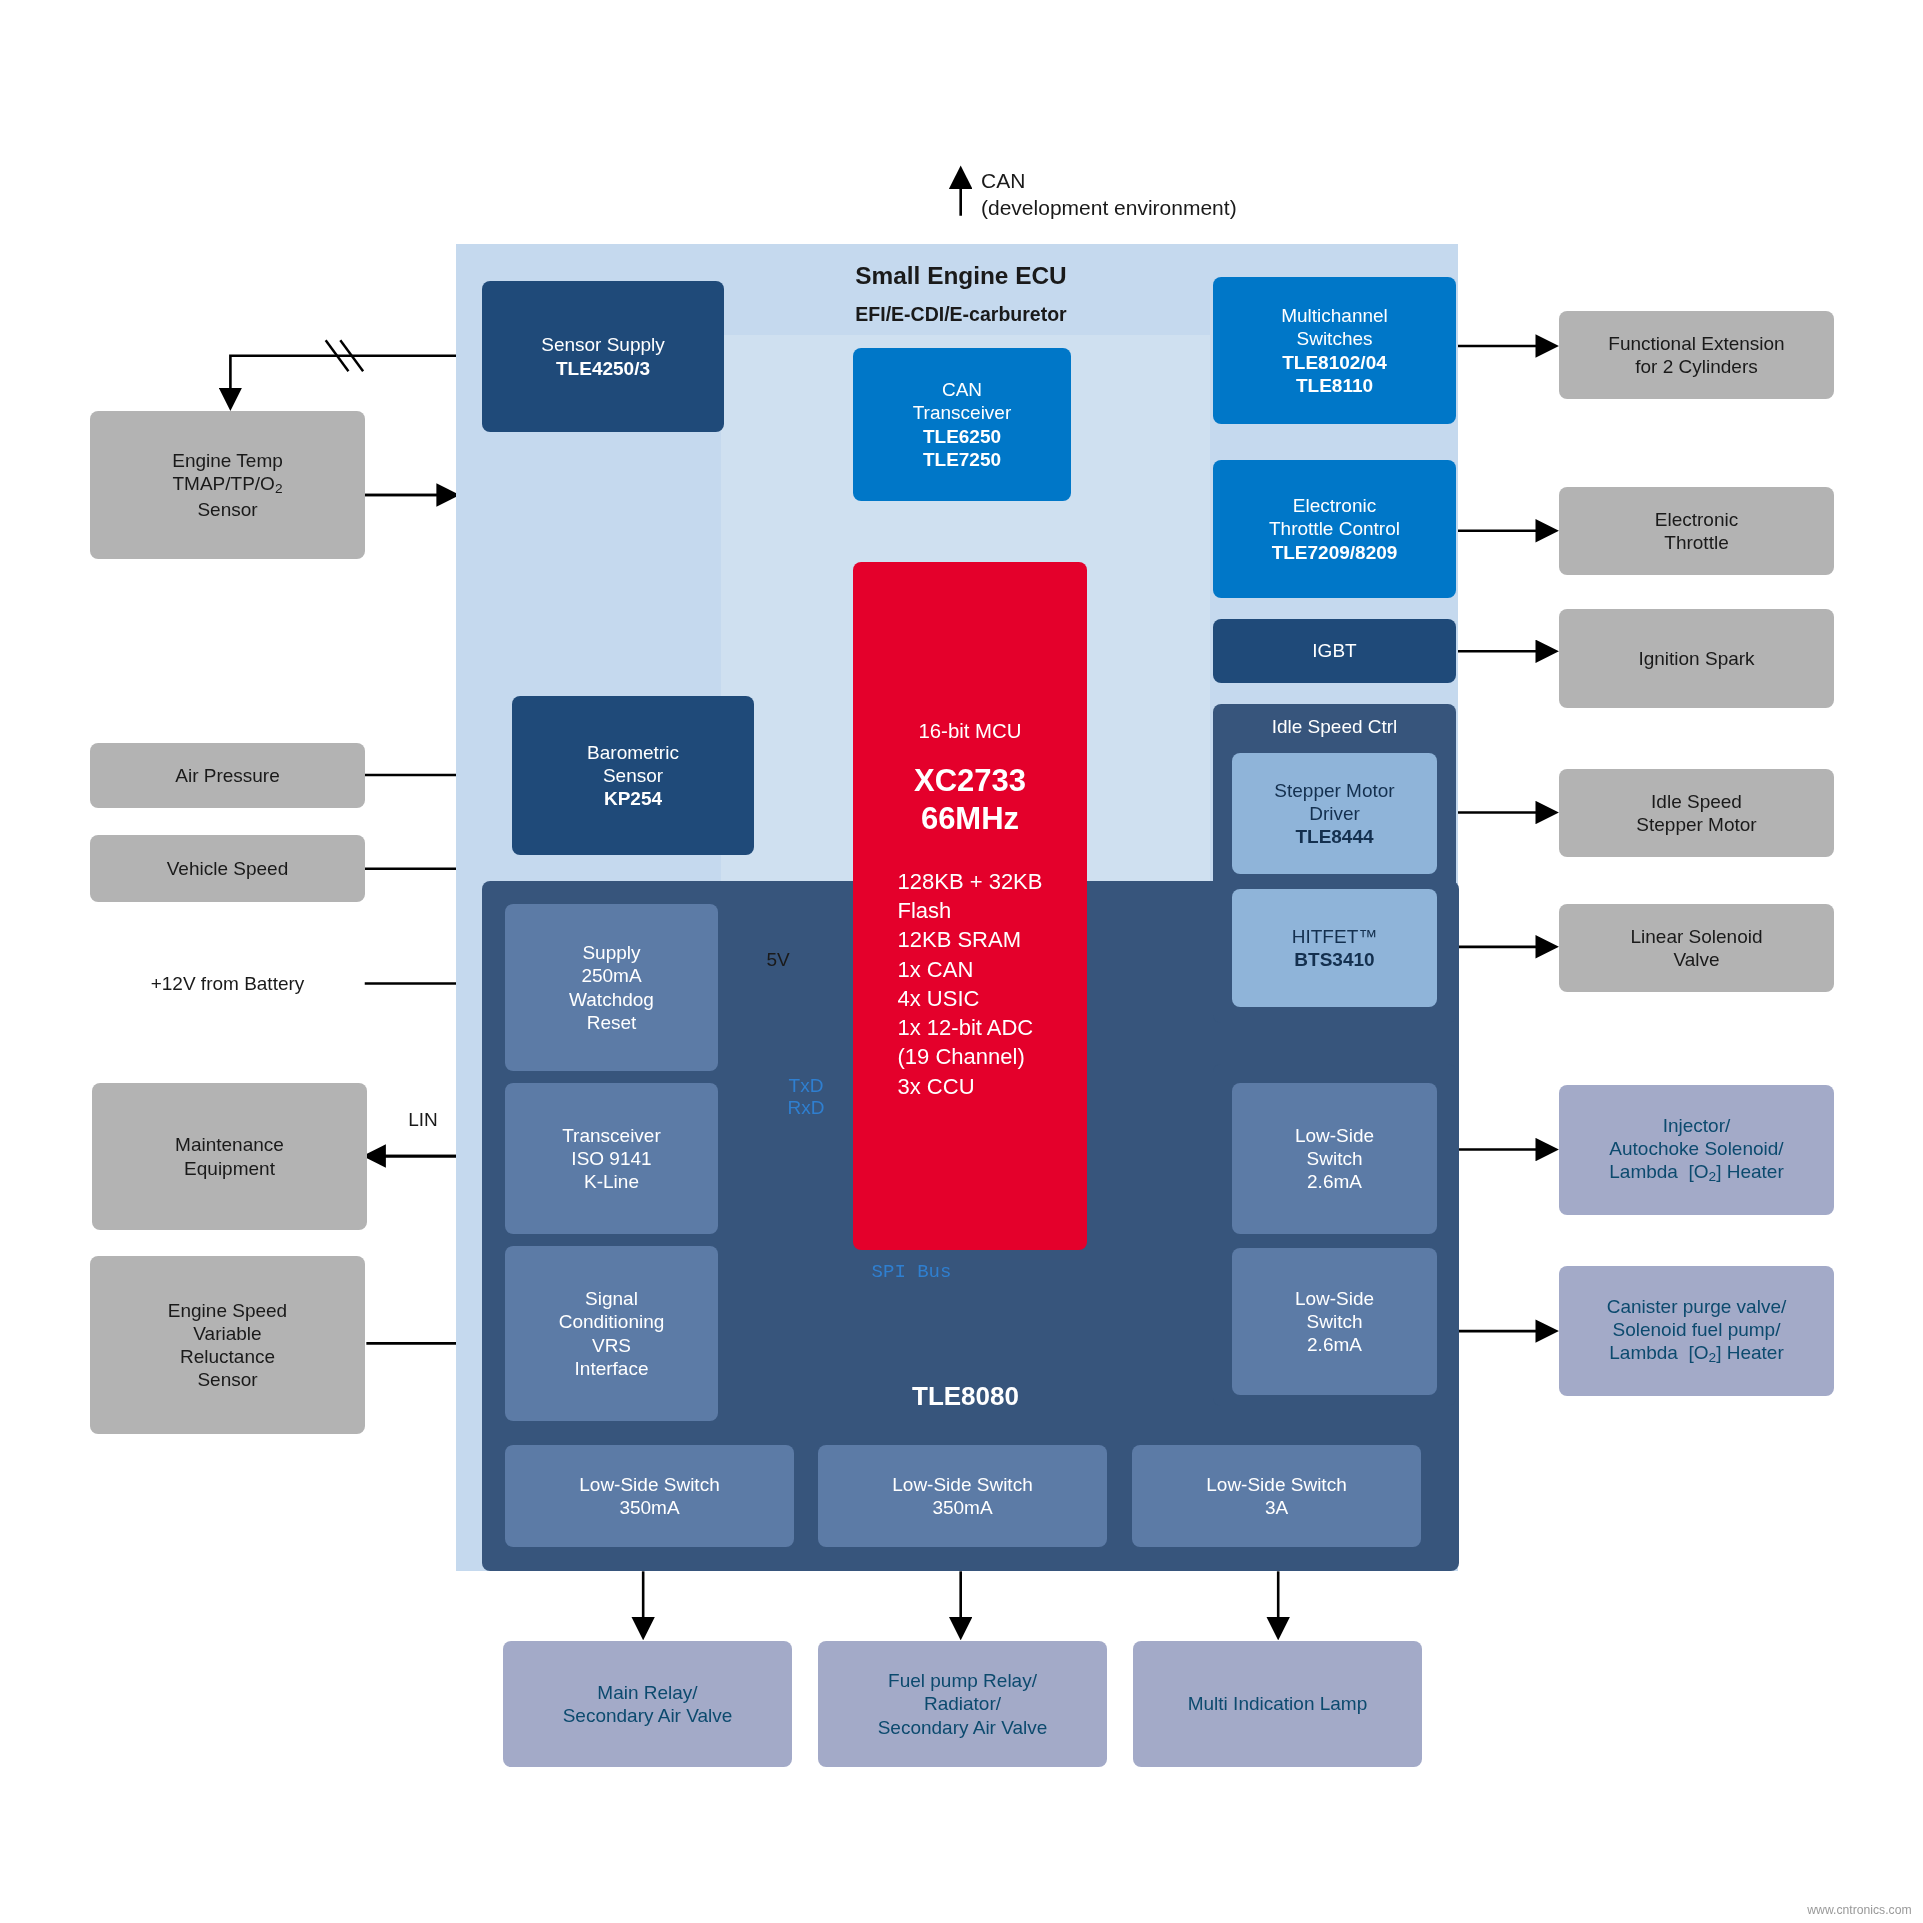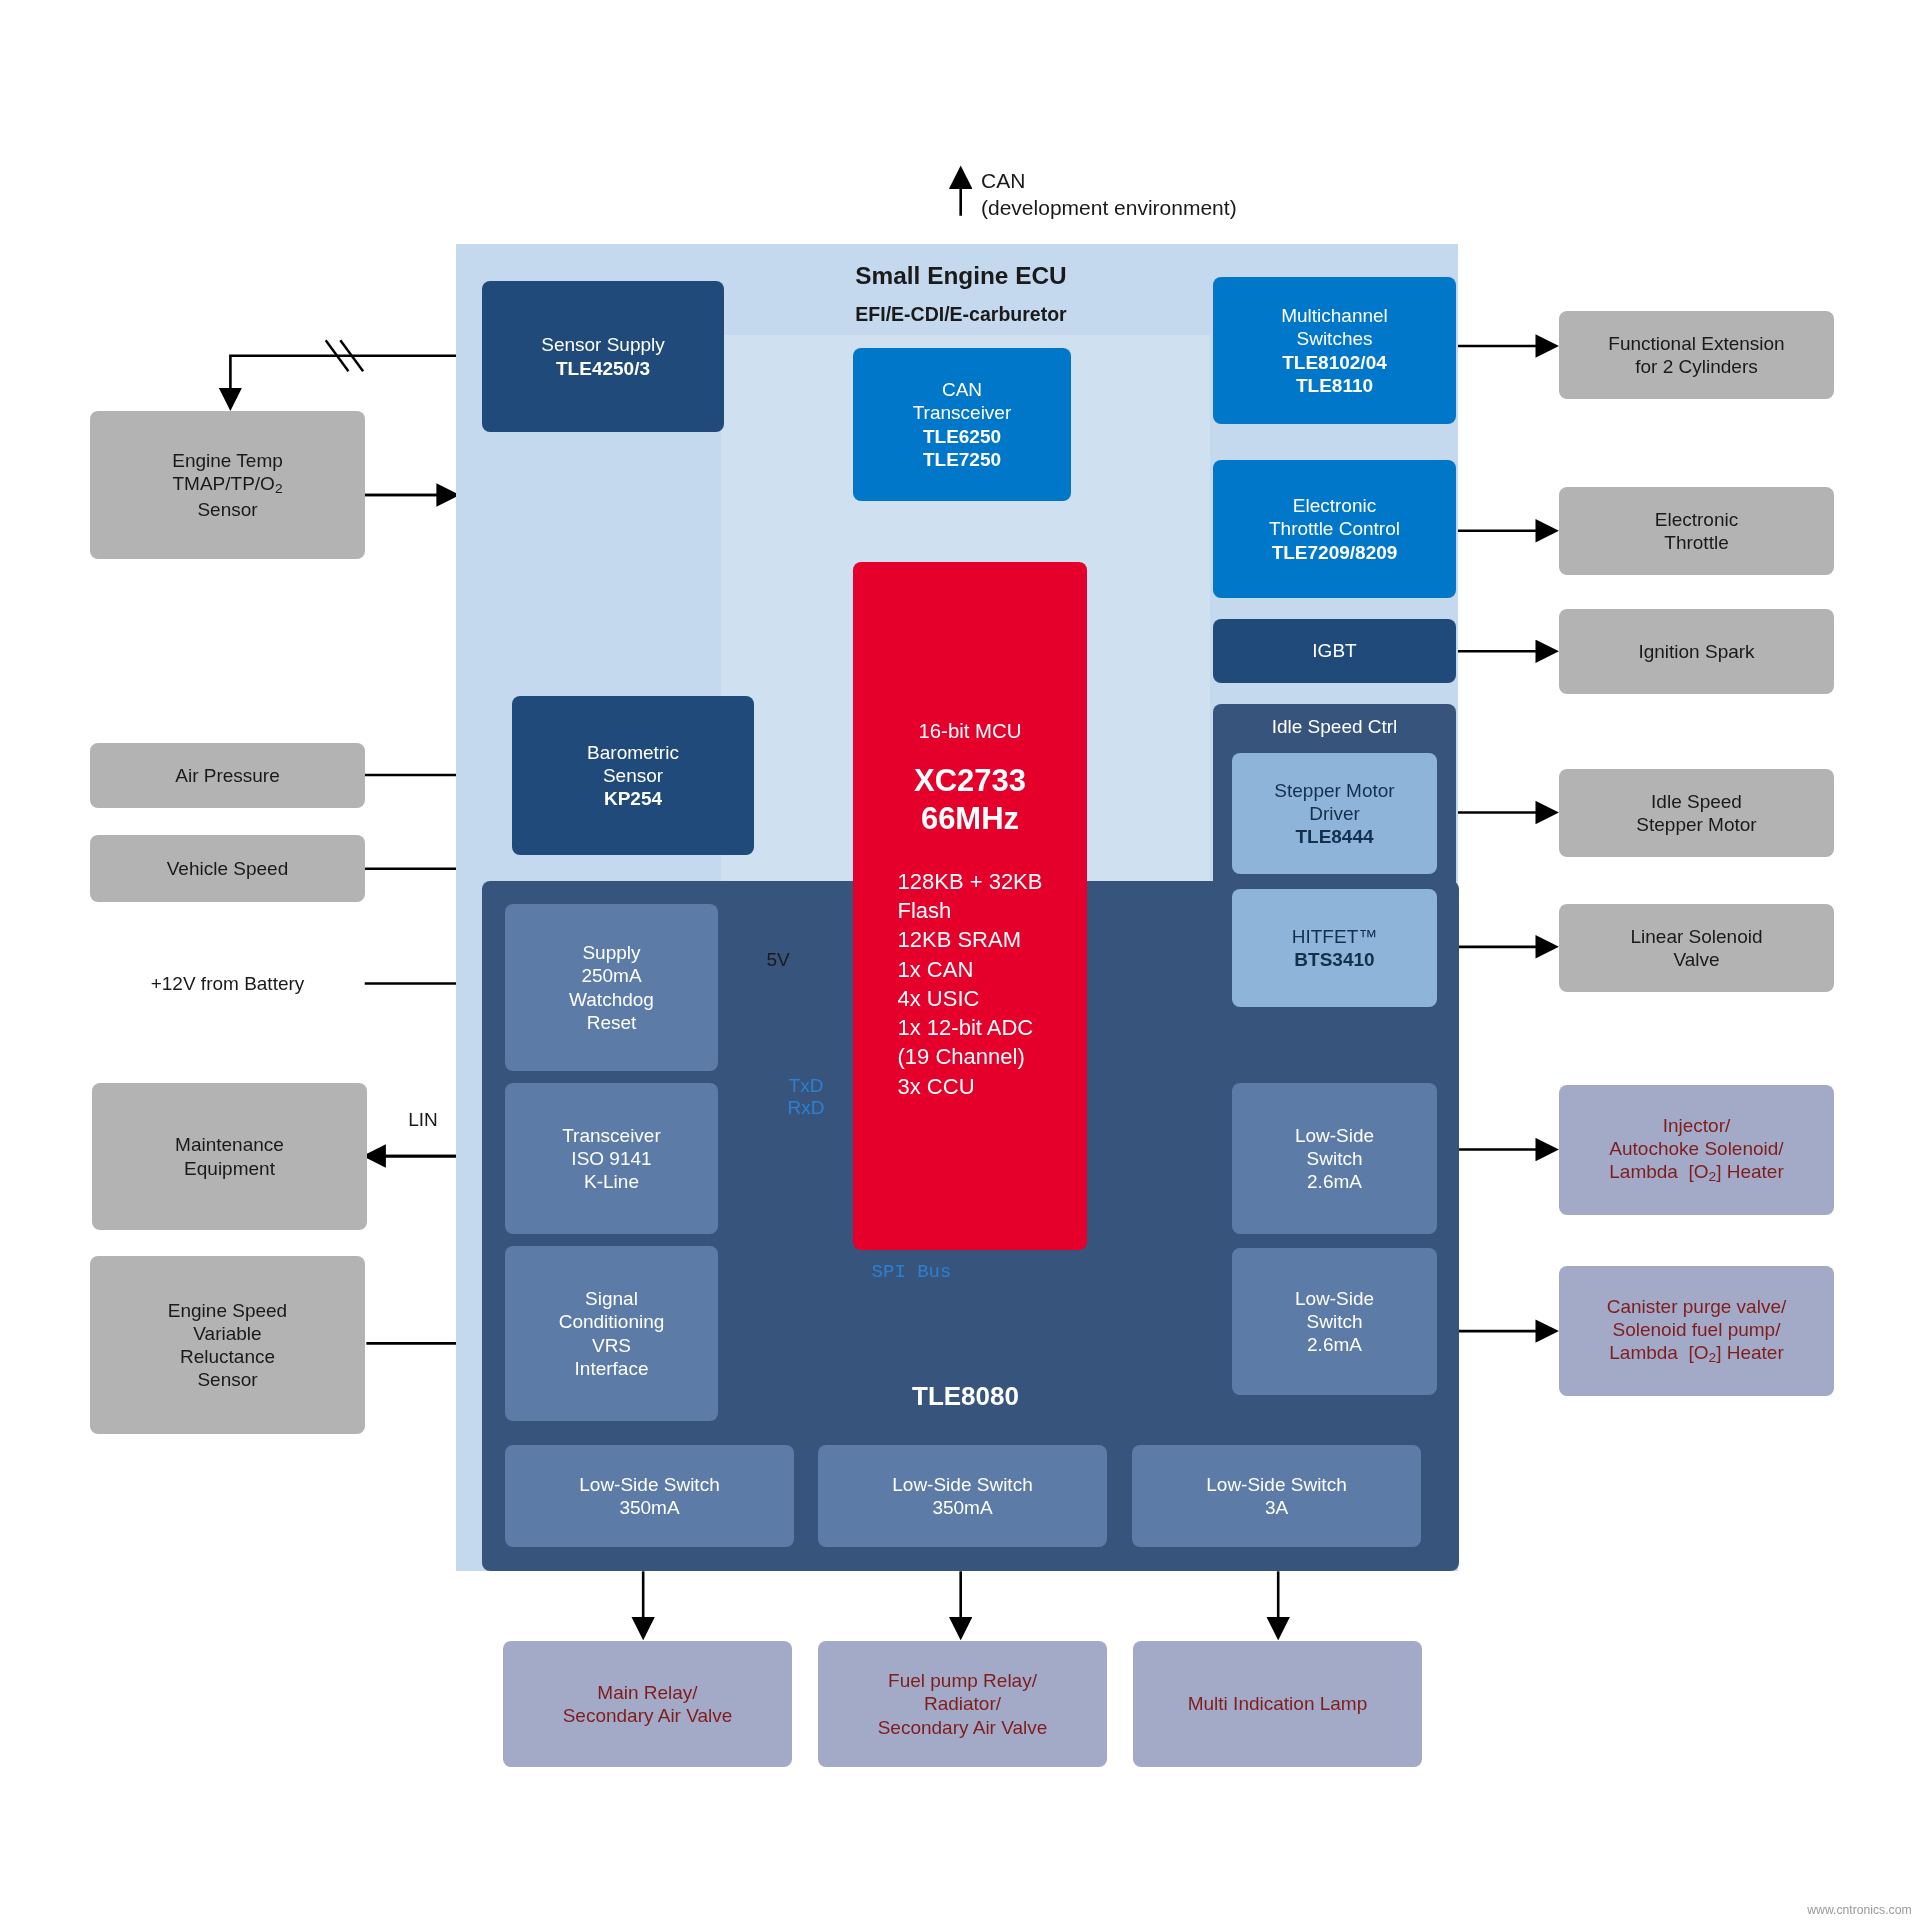--- a/index.html
+++ b/index.html
@@ -7,21 +7,21 @@
     width:1923px;height:1923px;position:relative;overflow:hidden;
     font-family:"Liberation Sans", sans-serif;
     color:#1a1a1a;
   }
   .abs{position:absolute;box-sizing:border-box;}
   .box{
     display:flex;flex-direction:column;align-items:center;justify-content:center;
     text-align:left;line-height:1.22;border-radius:8.1px;
   }
   .gray{background:#b3b3b3;color:#1a1a1a;}
-  .periph{background:#a3aac8;color:#7f1d1d;}
+  .periph{background:#a3aac8;color:#0c4a6e;}
   .ecu{background:#c5d9ee;border-radius:0;}
   .darkblue{background:#1f4a79;color:#ffffff;}
   .brightblue{background:#0077c8;color:#ffffff;}
   .midblue{background:#5c7ba6;color:#ffffff;}
   .lightblue{background:#8fb4d9;color:#14304f;}
   .navy{background:#37557c;color:#ffffff;}
   .red{background:#e4002b;color:#ffffff;}
   .innerpanel{background:#cfe0f0;border-radius:0;}
   .bold{font-weight:bold;}
   .title{font-size:24.4px;font-weight:bold;}
@@ -302,21 +302,21 @@
 </div>
 
 <div class="abs box gray label" style="left:1559px;top:311px;width:275px;height:88px;">
   <div>Functional Extension</div>
   <div>for 2 Cylinders</div>
 </div>
 <div class="abs box gray label" style="left:1559px;top:487px;width:275px;height:88px;">
   <div>Electronic</div>
   <div>Throttle</div>
 </div>
-<div class="abs box gray label" style="left:1559px;top:609px;width:275px;height:85px;">
+<div class="abs box gray label" style="left:1559px;top:609px;width:275px;height:99px;">
   <div>Ignition Spark</div>
 </div>
 <div class="abs box gray label" style="left:1559px;top:769px;width:275px;height:88px;">
   <div>Idle Speed</div>
   <div>Stepper Motor</div>
 </div>
 <div class="abs box gray label" style="left:1559px;top:904px;width:275px;height:88px;">
   <div>Linear Solenoid</div>
   <div>Valve</div>
 </div>

